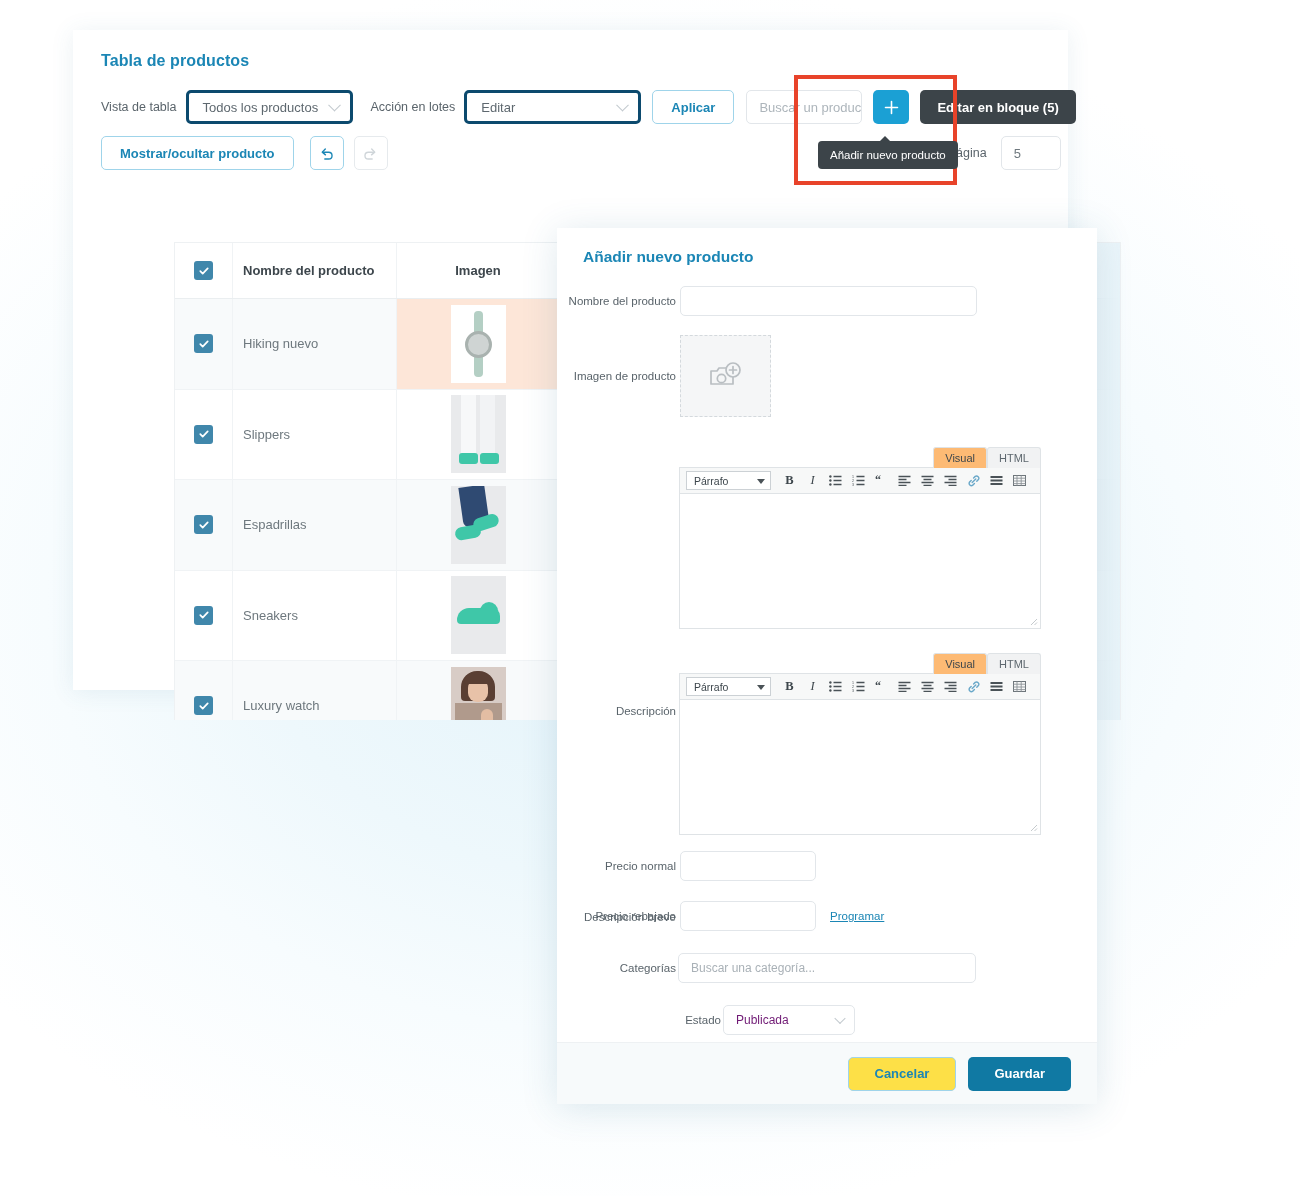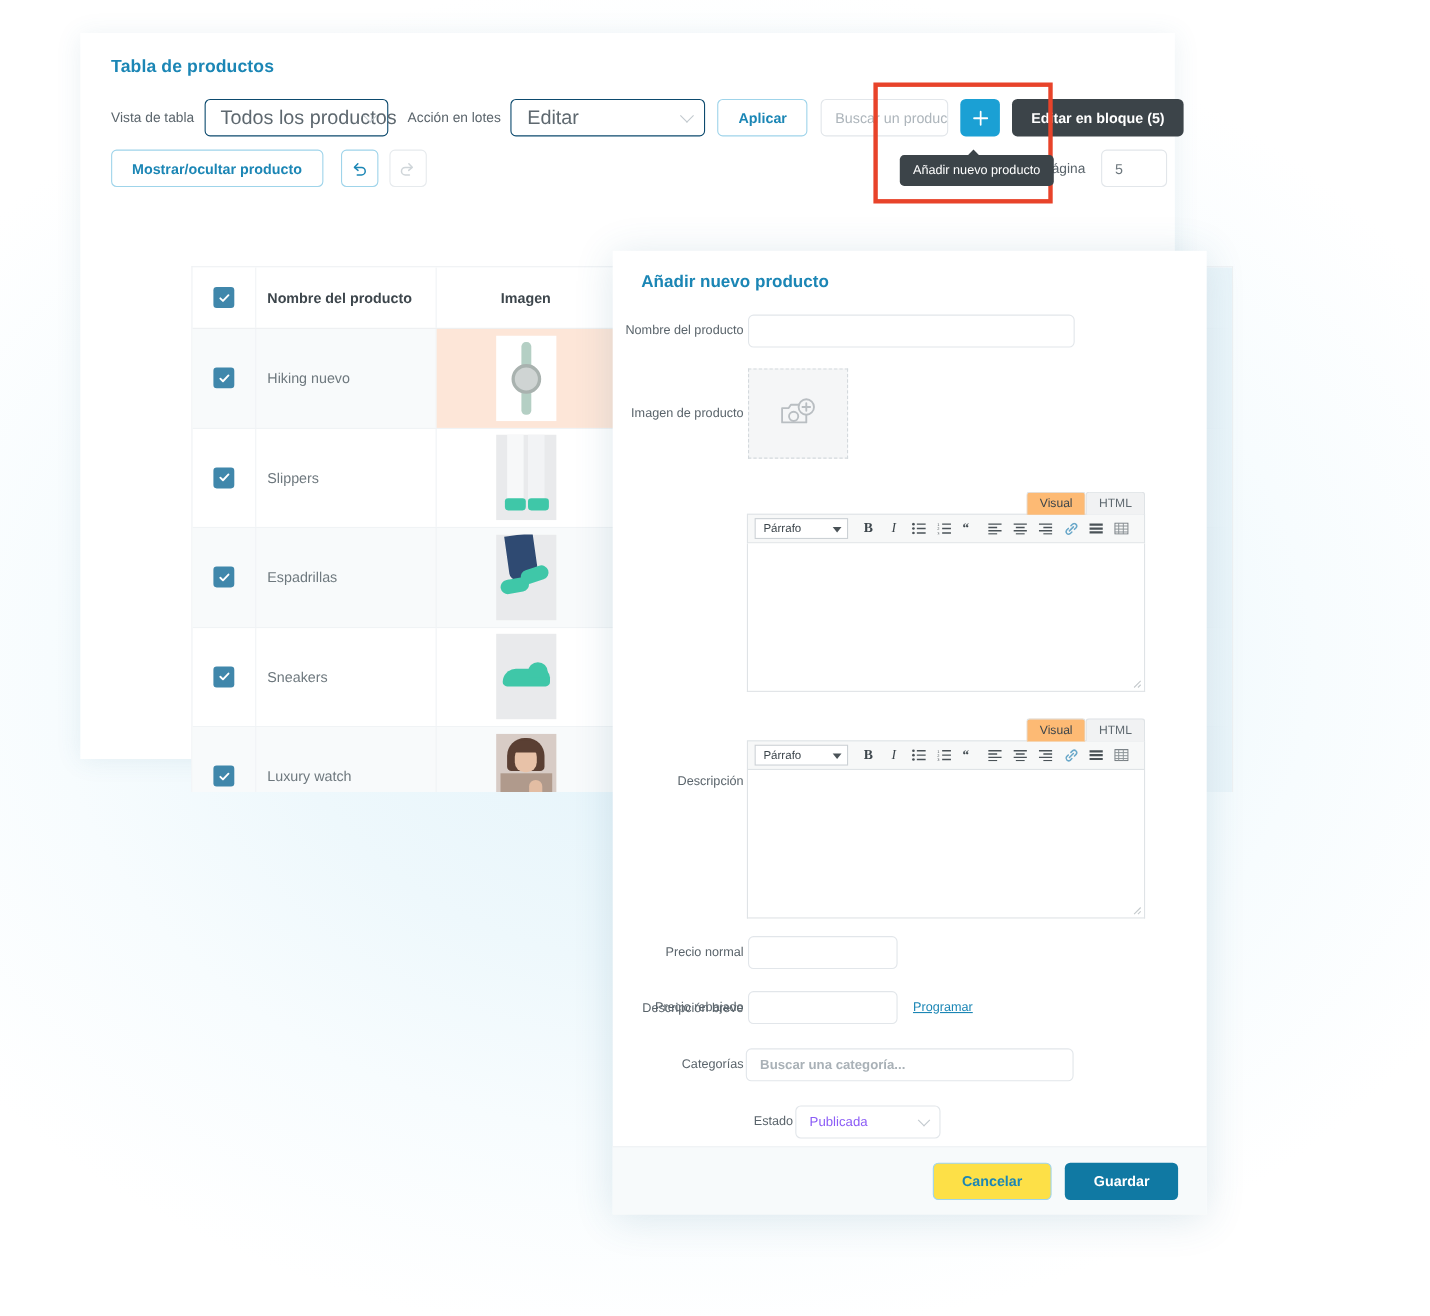--- a/index.html
+++ b/index.html
@@ -29,23 +29,23 @@
     position: absolute; left: 28px; top: 22px;
     font-size: 16px; color: #1b86b5; font-weight: 600;
     letter-spacing: .1px;
   }
 
   
   .tb-row1 { position: absolute; left: 28px; top: 58px; height: 38px; display: flex; align-items: center; }
   .tb-label { font-size: 12.5px; color: #5a646b; margin-right: 9px; white-space: nowrap; }
   .sel {
     position: relative;
-    height: 34px; border: 1px solid #0c4a6e; border-radius: 5px;
+    height: 34px; border: 3px solid #0c4a6e; border-radius: 5px;
     background: #fff; display: flex; align-items: center;
-    padding: 0 30px 0 14px; font-size: 18px; color: #5e686f;
+    padding: 0 30px 0 14px; font-size: 13px; color: #5e686f;
     white-space: nowrap;
   }
   .sel .chev {
     position: absolute; right: 11px; top: 50%; width: 9px; height: 9px;
     border-right: 1.6px solid #c2c9ce; border-bottom: 1.6px solid #c2c9ce;
     transform: translateY(-70%) rotate(45deg);
   }
   #sel-view { width: 167px; }
   #sel-bulk { width: 177px; }
   .btn-outline {
@@ -176,21 +176,21 @@
     font-size: 15.5px; color: #1b86b5; font-weight: 600;
   }
   .frow { position: absolute; left: 0; width: 100%; display: flex; align-items: center; }
   .flabel {
     width: 119px; text-align: right; padding-right: 0;
     font-size: 11.5px; color: #5a646b; white-space: nowrap;
   }
   .finput {
     border: 1px solid #e2e6ea; border-radius: 5px; background: #fff;
     height: 30px; display: flex; align-items: center; padding: 0 12px;
-    font-size: 12px; color: #a9b1b7; font-weight: bold;
+    font-size: 12px; color: #a9b1b7;
   }
   #f-name .finput { width: 297px; margin-left: 4px; }
   #img-drop {
     width: 91px; height: 82px; margin-left: 4px;
     border: 1px dashed #d4d9dd; background: #f5f6f7;
     display: flex; align-items: center; justify-content: center;
   }
   
   .editor { position: absolute; }
   .ed-tabs {
@@ -224,21 +224,21 @@
     position: absolute; right: 2px; bottom: 2px; width: 10px; height: 10px;
   }
   #f-reg .finput { width: 136px; margin-left: 4px; }
   #f-sale .finput { width: 136px; margin-left: 4px; }
   .link-prog { margin-left: 14px; font-size: 11.5px; color: #1b86b5; text-decoration: underline; }
   #f-cat .finput { width: 298px; margin-left: 2px; }
   #f-status .fsel {
     width: 132px; margin-left: 2px; position: relative;
     border: 1px solid #e2e6ea; border-radius: 5px; background: #fff;
     height: 30px; display: flex; align-items: center; padding: 0 12px;
-    font-size: 12px; color: #8b5cf6; text-align: center;
+    font-size: 12px; color: #701a75; text-align: center;
   }
   #f-status .fsel .chev {
     position: absolute; right: 10px; top: 50%; width: 8px; height: 8px;
     border-right: 1.5px solid #c2c9ce; border-bottom: 1.5px solid #c2c9ce;
     transform: translateY(-70%) rotate(45deg);
   }
   #modal-footer {
     position: absolute; left: 0; bottom: 0; width: 100%; height: 62px;
     background: #f7fafb; border-top: 1px solid #eef1f3;
     display: flex; align-items: center; justify-content: flex-end;

